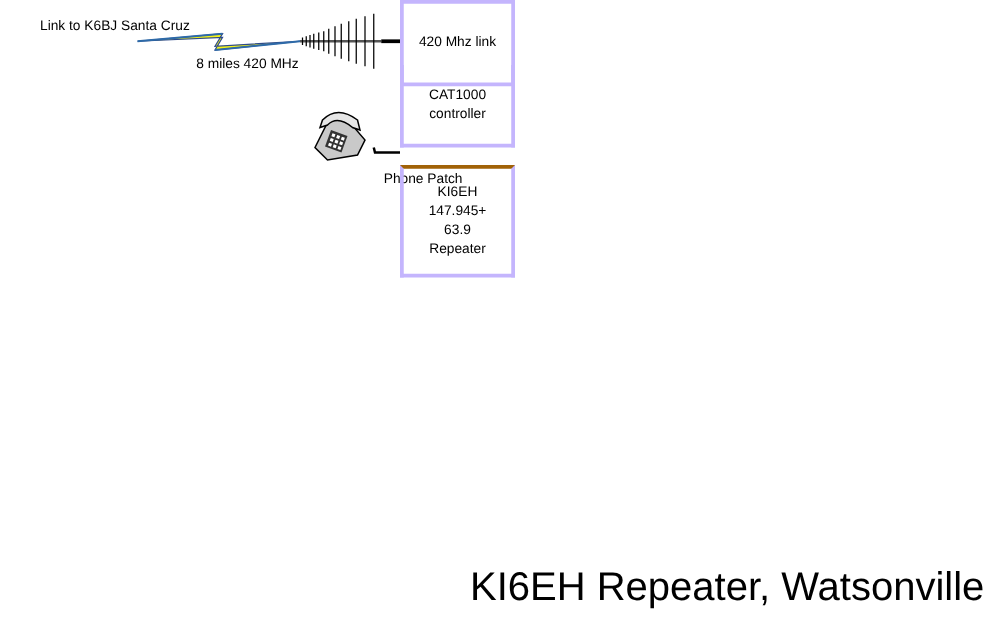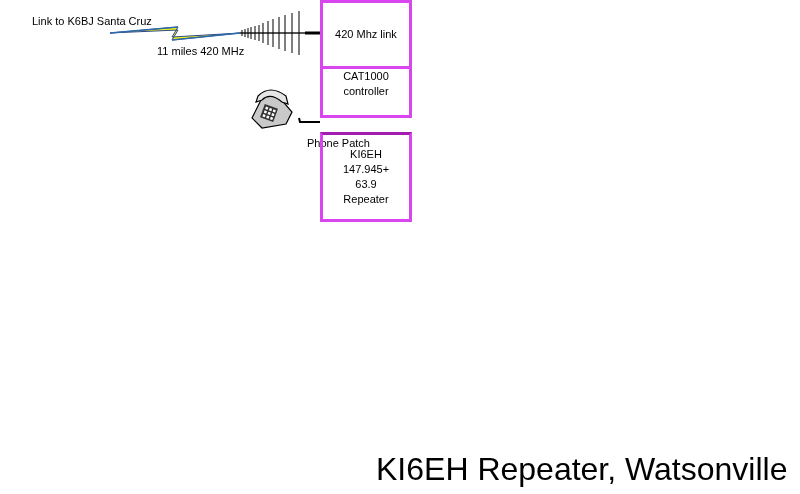--- a/index.html
+++ b/index.html
@@ -1,19 +1,19 @@
 <!DOCTYPE html>
 <html><head>
 <meta charset="utf-8">
 <style>
   html, body { margin:0; padding:0; background:#ffffff; }
   body { width:800px; height:494px; position:relative; overflow:hidden; font-family:"Liberation Sans", sans-serif; color:#000; }
   .abs { position:absolute; }
   .lbl { font-size:11px; white-space:nowrap;padding-left:32px; }
-  .box { position:absolute; left:320px; width:86px; border:3px solid #d946ef; box-sizing:content-box; display:flex; align-items:center; justify-content:center; text-align:center; font-size:11px; line-height:15px; }
+  .box { position:absolute; left:320px; width:86px; border:3px solid #c4b5fd; box-sizing:content-box; display:flex; align-items:center; justify-content:center; text-align:center; font-size:11px; line-height:15px; }
   .title { position:absolute; left:332px; top:451px; font-size:32px; white-space:nowrap;margin-left:44px; }
   svg { position:absolute; left:0; top:0; }
 </style>
 </head>
 <body>
 
 <svg width="800" height="494">
 
   <g>
     <polygon points="110,33 178,27 172,37 240,33 172,40 178,30" fill="#f2f21a" stroke="#2e4a8a" stroke-width="1"></polygon>
@@ -52,35 +52,35 @@
         <rect x="272" y="112" width="2.5" height="2.5"></rect>
       <rect x="264" y="116" width="2.5" height="2.5"></rect>
         <rect x="268" y="116" width="2.5" height="2.5"></rect>
         <rect x="272" y="116" width="2.5" height="2.5"></rect>
     </g>
   </g>
   <polyline points="299,118 300,122 320,122" fill="none" stroke="#000" stroke-width="2"></polyline>
 </svg>
 
 <div class="abs lbl" style="left:0px; top:15px;">Link to K6BJ Santa Cruz</div>
-<div class="abs lbl" style="left:125px; top:45px;">11 miles 420 MHz</div>
+<div class="abs lbl" style="left:125px; top:45px;">8 miles 420 MHz</div>
 <div class="abs lbl" style="left:243px; top:137px;margin-left:32px;">Phone Patch</div>
 
 <div class="box" style="top:0px; height:63px;">
   <div>
     <div>420 Mhz link</div>
   </div>
 </div>
 <div class="box" style="top:52px; height:63px; border-top:none;">
   <div>
     <div>CAT1000</div>
     <div>controller</div>
   </div>
 </div>
-<div class="box" style="top:132px; height:84px; border-top:3px solid #a21caf;">
+<div class="box" style="top:132px; height:84px; border-top:3px solid #a16207;">
   <div>
     <div>KI6EH</div>
     <div>147.945+</div>
     <div>63.9</div>
     <div>Repeater</div>
   </div>
 </div>
 
 <div class="title">KI6EH Repeater, Watsonville</div>
 

